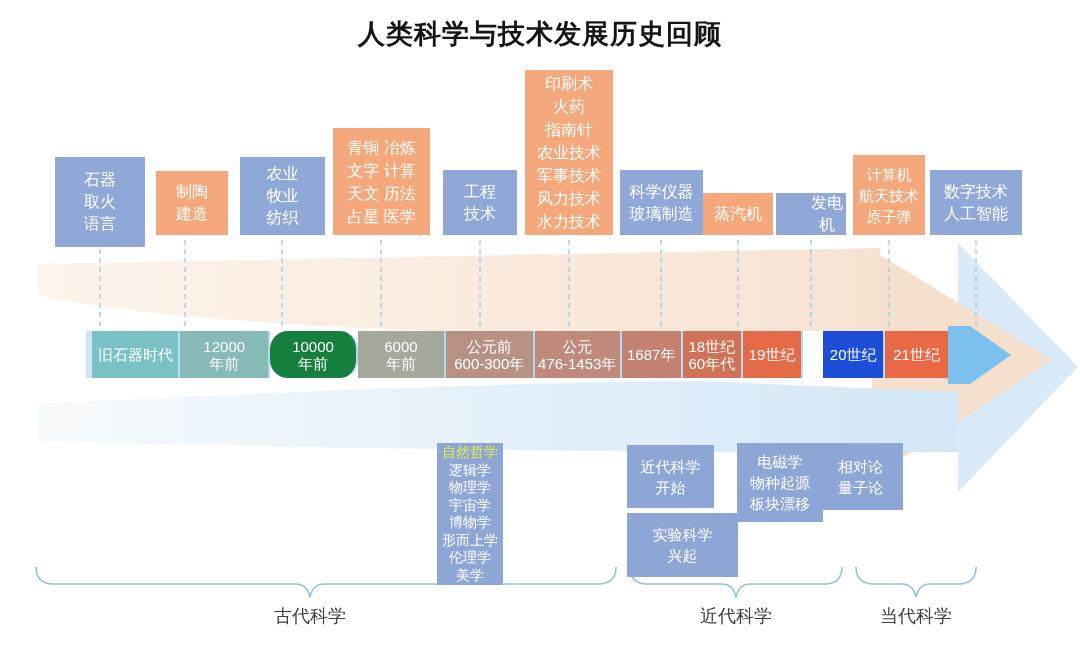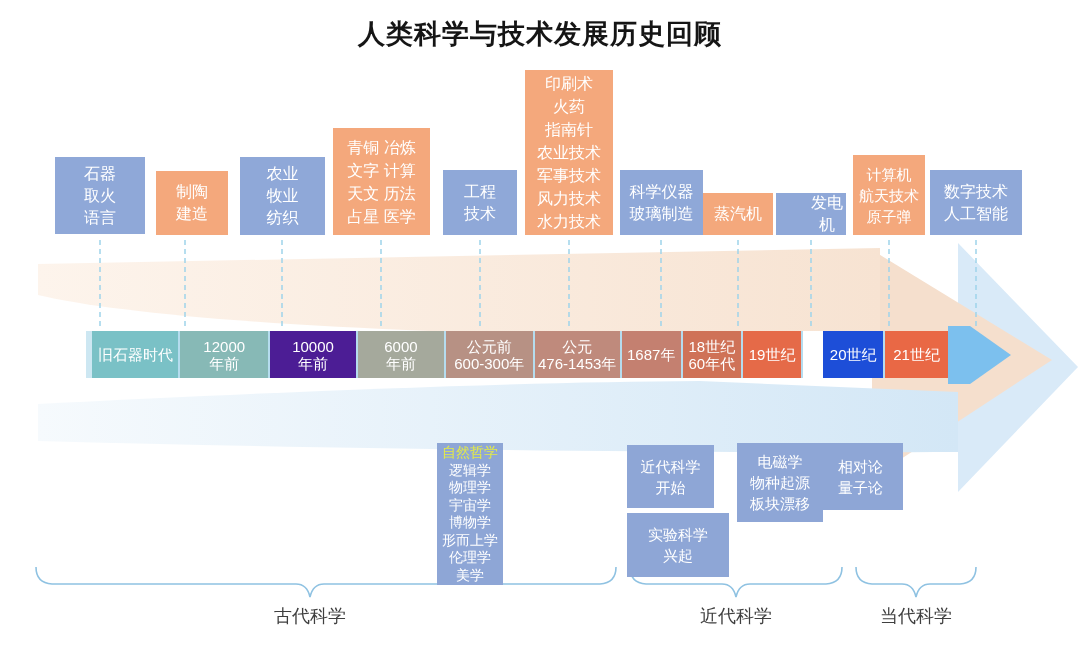--- a/index.html
+++ b/index.html
@@ -89,21 +89,21 @@
     <g fill="none" stroke="#8fc2e2" stroke-width="1.6">
       <path d="M36,567 Q36,583 52,584 L296,584 Q307,584 310,597 Q313,584 324,584 L600,584 Q616,583 616,567"></path>
       <path d="M630,567 Q630,583 646,584 L722,584 Q733,584 736,597 Q739,584 750,584 L826,584 Q842,583 842,567"></path>
       <path d="M856,567 Q856,583 872,584 L902,584 Q913,584 916,597 Q919,584 930,584 L960,584 Q976,583 976,567"></path>
     </g>
   </svg>
 
   <div class="title">人类科学与技术发展历史回顾</div>
 
 
-  <div class="box tech-box box-blue" style="left:55px; top:157px; width:90px; height:77px;">
+  <div class="box tech-box box-blue" style="left:55px; top:157px; width:90px; height:90px;">
     <div>石器</div>
     <div>取火</div>
     <div>语言</div>
   </div>
   <div class="box tech-box box-orange" style="left:156px; top:171px; width:72px; height:64px;">
     <div>制陶</div>
     <div>建造</div>
   </div>
   <div class="box tech-box box-blue" style="left:240px; top:157px; width:85px; height:78px;text-align:center;">
     <div>农业</div>
@@ -151,21 +151,21 @@
 
   <div class="timeline">
     <div class="tl-cap"></div>
     <div class="tl-seg" style="width: 95px; background: rgb(122, 193, 198);">
       <div>旧石器时代</div>
     </div>
     <div class="tl-seg" style="width: 97px; background: rgb(135, 185, 182);">
       <div>12000</div>
       <div>年前</div>
     </div>
-    <div class="tl-seg" style="width: 95px; background: #4c1d95;">
+    <div class="tl-seg" style="width: 95px; background: #15803d; border-radius: 18px;">
       <div>10000</div>
       <div>年前</div>
     </div>
     <div class="tl-seg" style="width: 95px; background: rgb(165, 169, 156);">
       <div>6000</div>
       <div>年前</div>
     </div>
     <div class="tl-seg" style="width: 96px; background: rgb(183, 145, 132);">
       <div>公元前</div>
       <div>600-300年</div>
@@ -199,21 +199,21 @@
     <div>宇宙学</div>
     <div>博物学</div>
     <div>形而上学</div>
     <div>伦理学</div>
     <div>美学</div>
   </div>
   <div class="box box-sci" style="left:627px; top:445px; width:87px; height:63px;">
     <div>近代科学</div>
     <div>开始</div>
   </div>
-  <div class="box box-sci" style="left:627px; top:513px; width:102px; height:64px;">
+  <div class="box box-sci" style="left:627px; top:513px; width:111px; height:64px;">
     <div>实验科学</div>
     <div>兴起</div>
   </div>
   <div class="box box-sci" style="left:737px; top:443px; width:86px; height:79px;">
     <div>电磁学</div>
     <div>物种起源</div>
     <div>板块漂移</div>
   </div>
   <div class="box box-sci" style="left:818px; top:443px; width:85px; height:67px;">
     <div>相对论</div>

